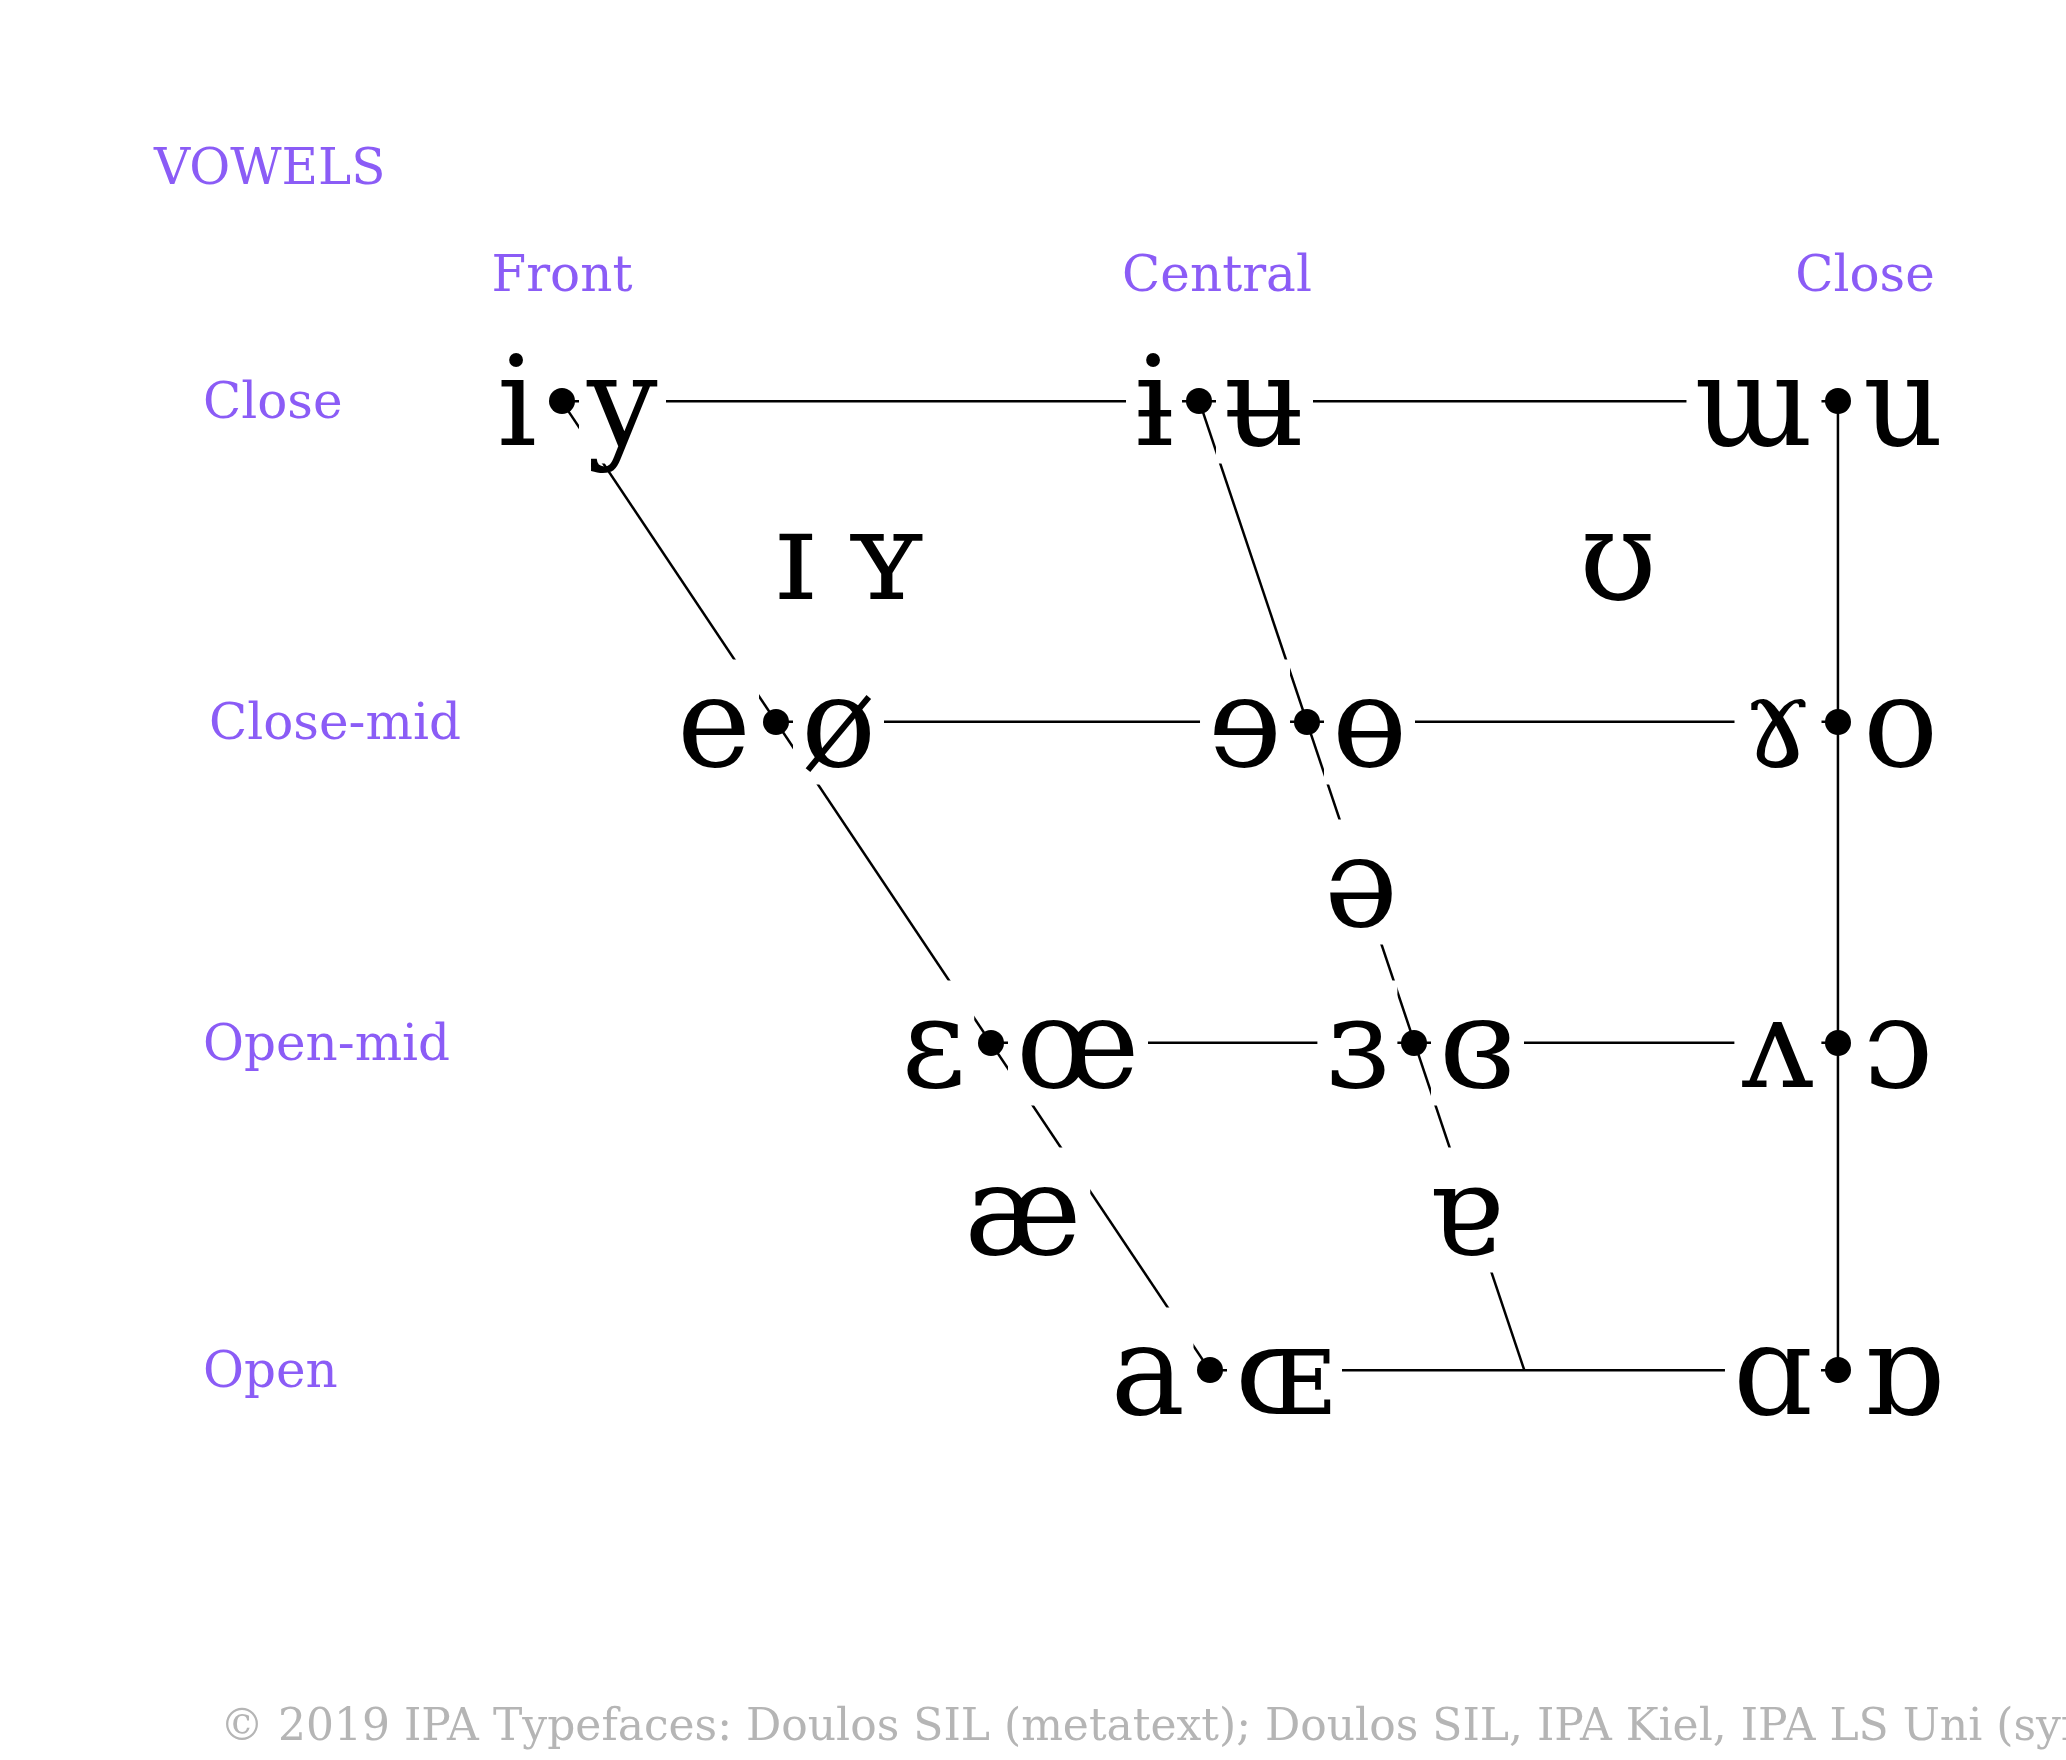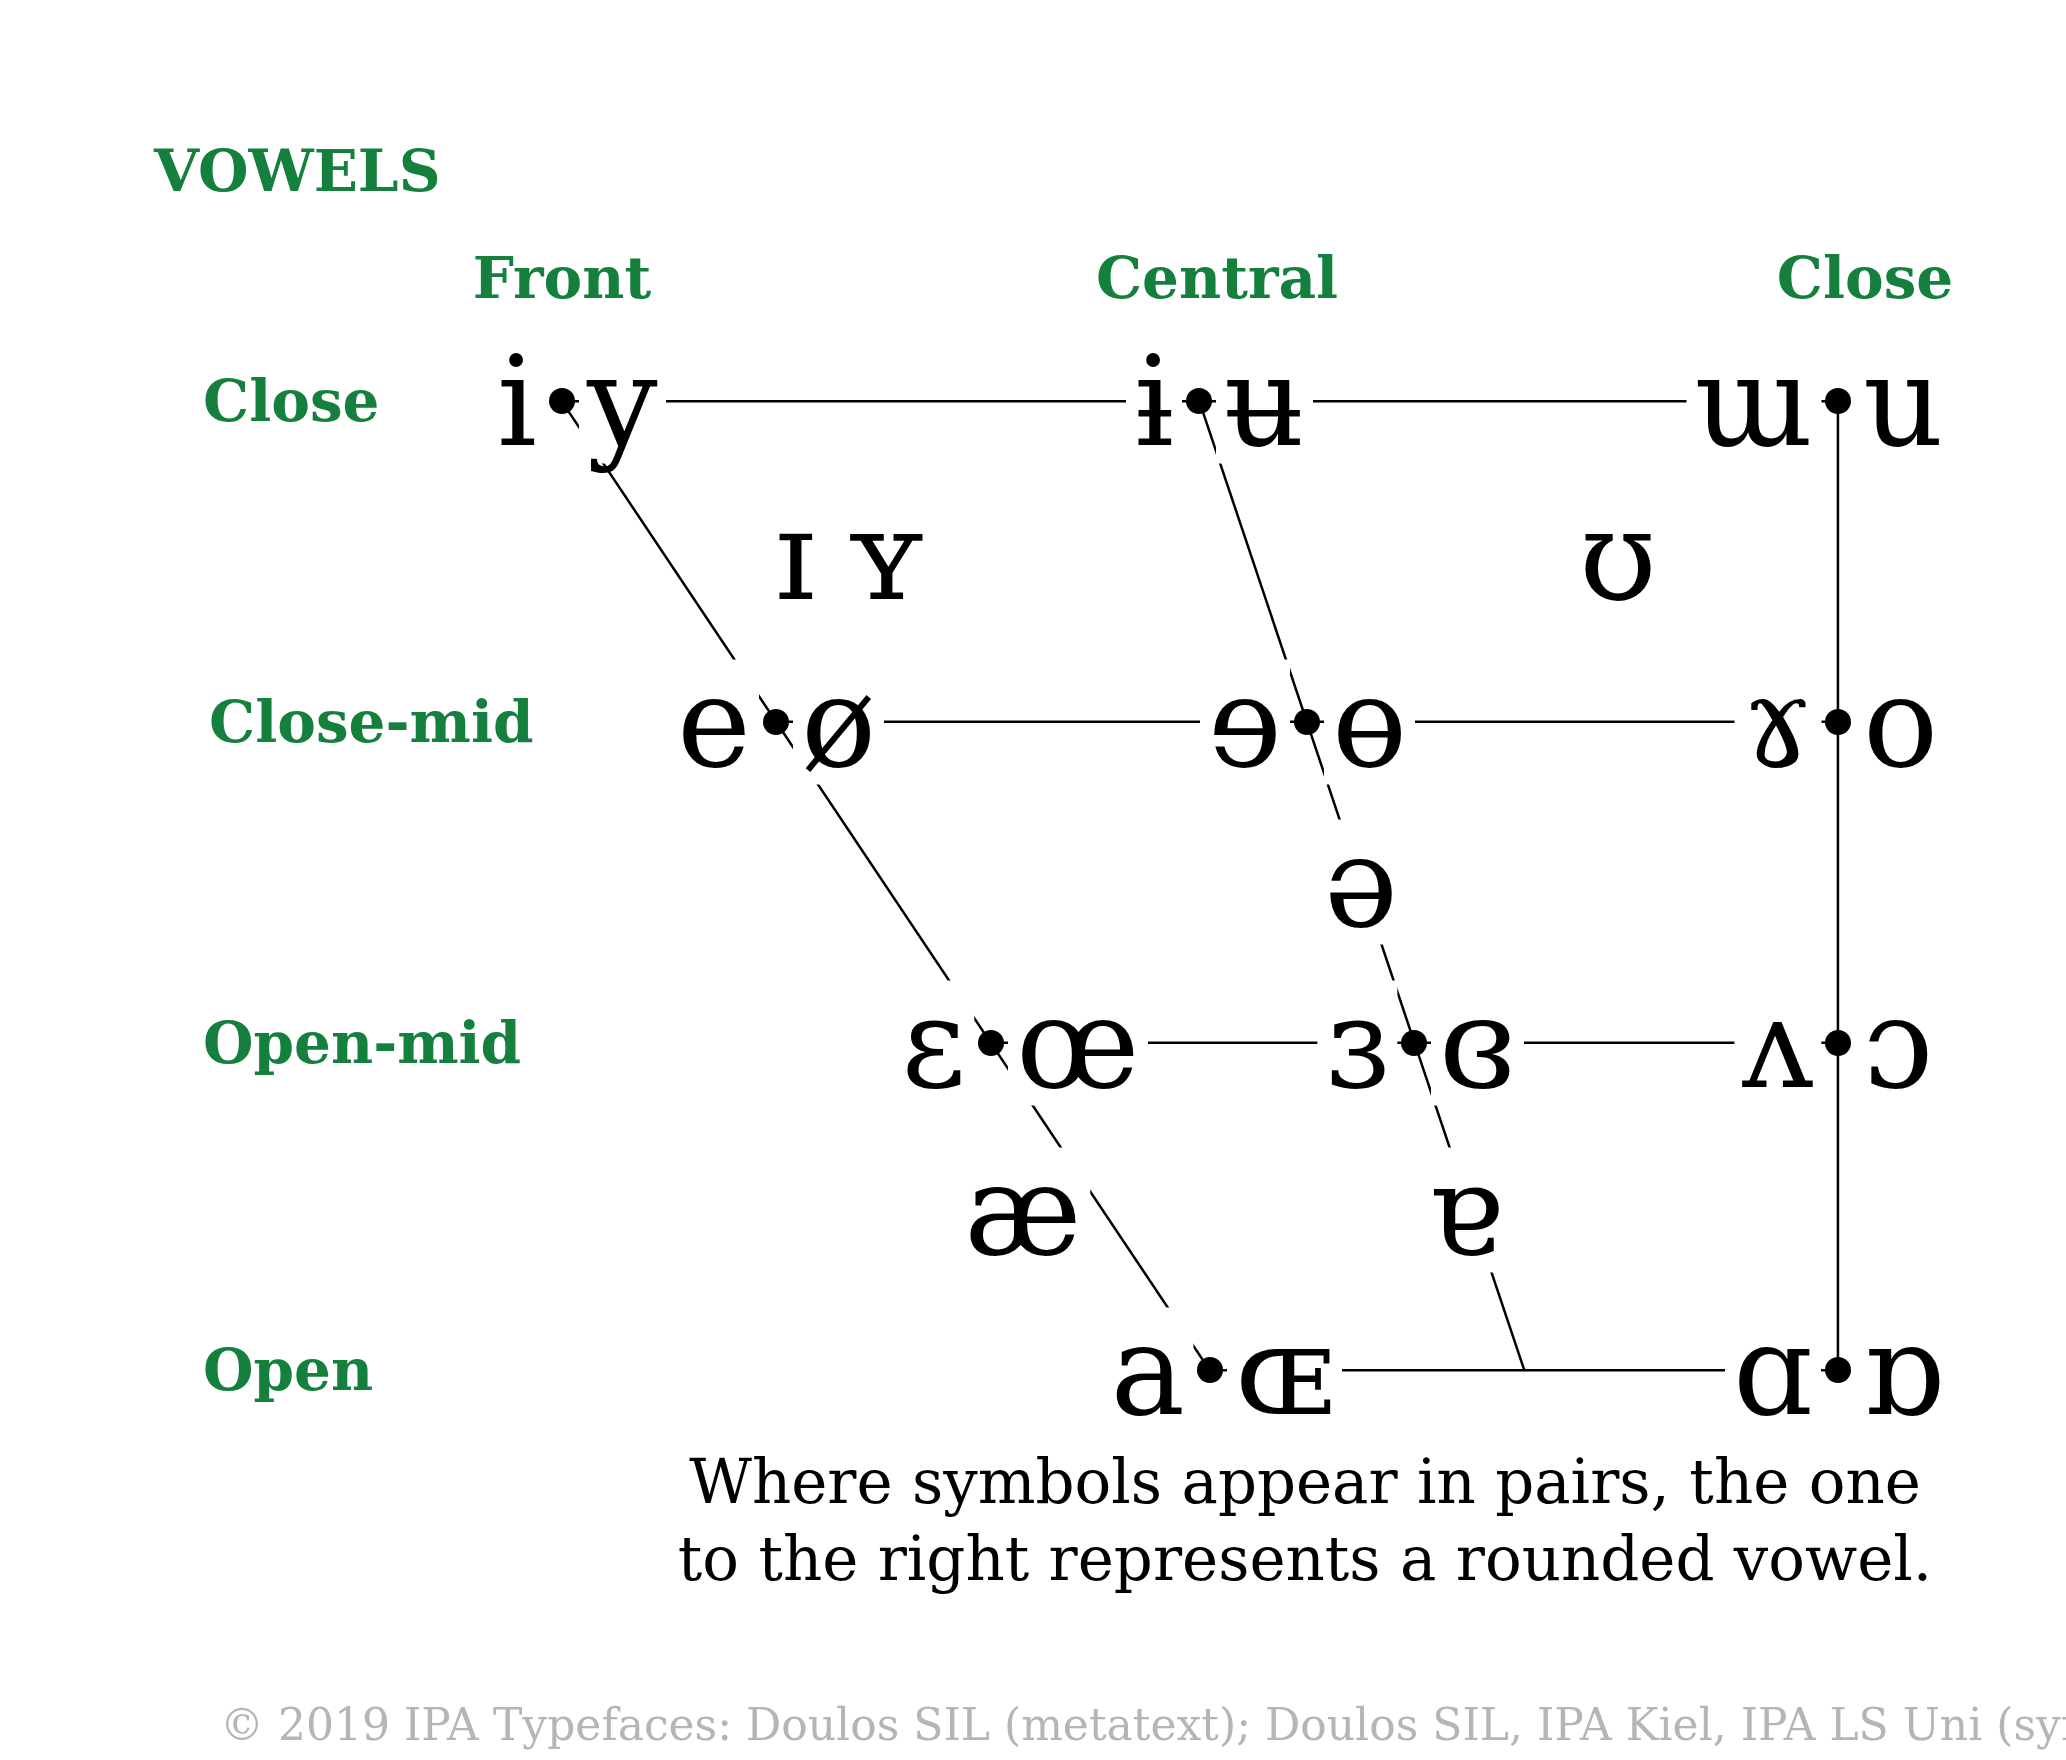--- a/index.html
+++ b/index.html
@@ -1,20 +1,20 @@
 <!DOCTYPE html>
 <html style="font-size:8px"><head>
 <meta charset="utf-8">
 <style>
   * { margin:0; padding:0; box-sizing:border-box; }
   html,body { background:#ffffff; }
   body { font-family:"DejaVu Serif","DejaVu Sans",serif; color:#000; }
   .canvas { position:relative; width:2066px; height:1760px; background:#fff; overflow:hidden; }
   .lines { position:absolute; left:0; top:0; z-index:1; }
-  .meta { position:absolute; z-index:2; font-size:58px; line-height:1; white-space:nowrap; color:#15803d;font-weight:bold; }
+  .meta { position:absolute; z-index:2; font-size:50px; line-height:1; white-space:nowrap; color:#8b5cf6; }
   .meta.center { transform:translateX(-50%); }
   .rowlabel { transform:translateY(-50%);margin-left:45px; }
   .glyph { position:absolute; z-index:2; font-size:125px; line-height:1; background:#fff;
            padding:0 8px; white-space:nowrap; color:#000; }
   .glyph.left   { transform:translate(-100%,-50%); }
   .glyph.right  { transform:translate(0,-50%); }
   .glyph.single { transform:translate(-50%,-50%); }
   .dot { position:absolute; z-index:3; width:26px; height:26px; background:#000;
          border-radius:50%; transform:translate(-50%,-50%); }
   .note { position:absolute; z-index:2; font-size:61px; line-height:1.27; text-align:center;
@@ -93,22 +93,18 @@
   <span class="glyph single" style="left:1465px; top:1210px;">ɐ</span>
 
   <span class="glyph left" style="left:1193px; top:1370px;">a</span>
   <span class="dot" style="left:1210px; top:1370px;"></span>
   <span class="glyph right" style="left:1227px; top:1370px;">ɶ</span>
 
   <span class="glyph left" style="left:1821px; top:1370px;">ɑ</span>
   <span class="dot" style="left:1838px; top:1370px;"></span>
   <span class="glyph right" style="left:1855px; top:1370px;">ɒ</span>
 
-  <div class="note" style="left:1305px; top:1443px;">
-    <div>Where symbols appear in pairs, the one</div>
-    <div>to the right represents a rounded vowel.</div>
-  </div>
 
   <div class="footer-text" style="left: 220px; top: 1703px; color: rgb(181, 181, 181);">© 2019 IPA</div>
   <div class="footer-text" style="left: 493px; top: 1703px; color: rgb(181, 181, 181);">Typefaces: Doulos SIL (metatext); Doulos SIL, IPA Kiel, IPA LS Uni (symbols)</div>
 
 </div>
 
 
 </body></html>

